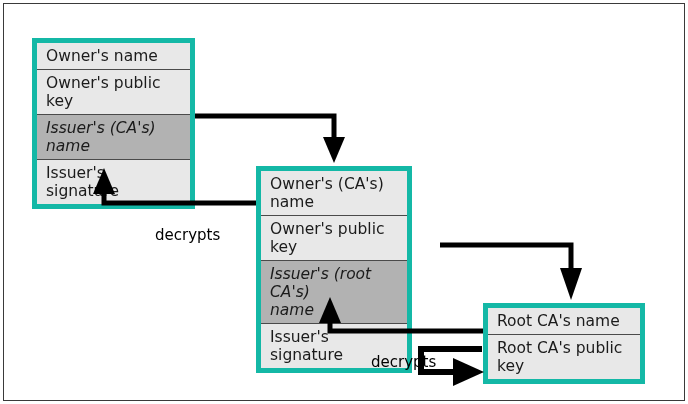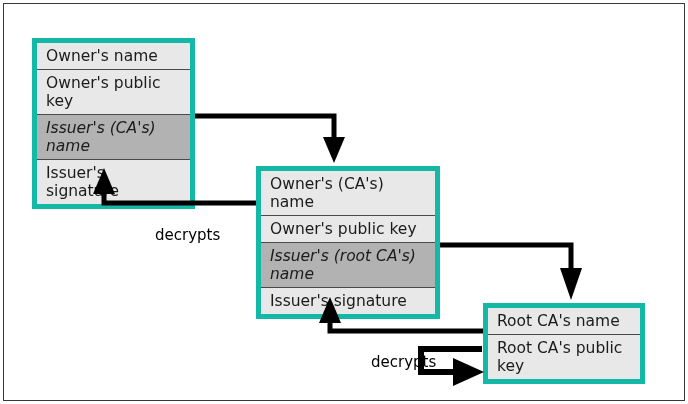--- a/index.html
+++ b/index.html
@@ -80,21 +80,21 @@
   <div id="frame"></div>
 
   <div class="cert-box" style="left:32px; top:38px; width:163px;">
     <div class="cert-row">Owner's name</div>
     <div class="cert-row">Owner's public key</div>
     <div class="cert-row shaded">Issuer's (CA's)
 name</div>
     <div class="cert-row">Issuer's signature</div>
   </div>
 
-  <div class="cert-box" style="left:256px; top:166px; width:184px;">
+  <div class="cert-box" style="left:256px; top:166px; width:156px;">
     <div class="cert-row">Owner's (CA's) name</div>
     <div class="cert-row">Owner's public key</div>
     <div class="cert-row shaded">Issuer's (root CA's)
 name</div>
     <div class="cert-row">Issuer's signature</div>
   </div>
 
   <div class="cert-box" style="left:483px; top:303px; width:162px;">
     <div class="cert-row">Root CA's name</div>
     <div class="cert-row">Root CA's public key</div>

